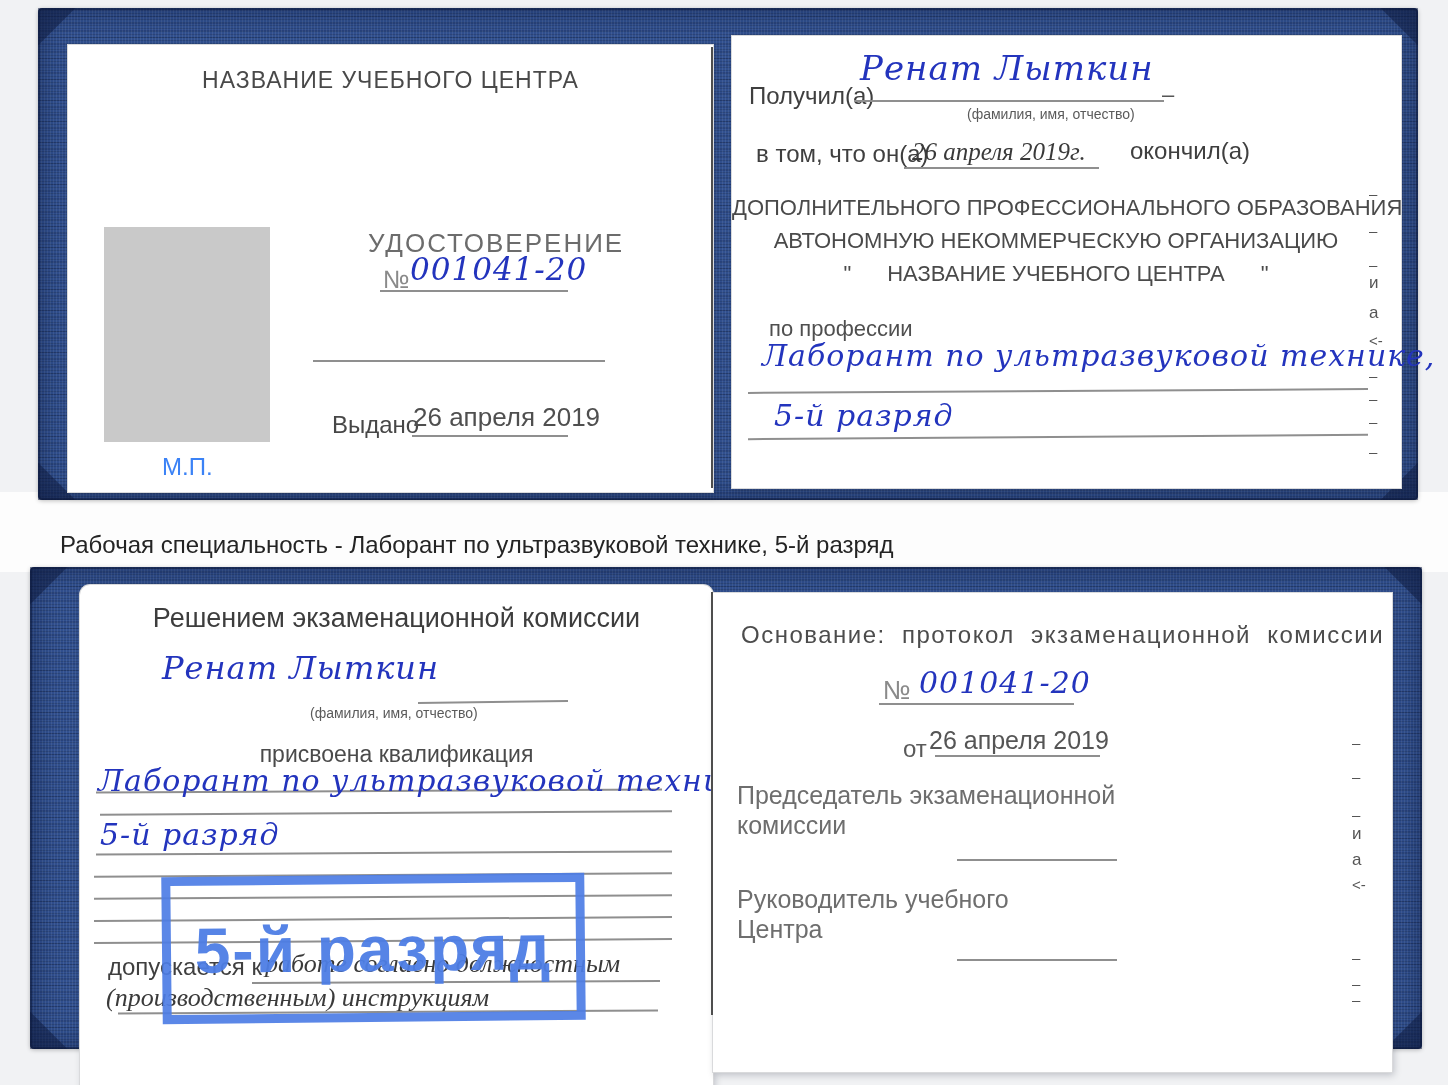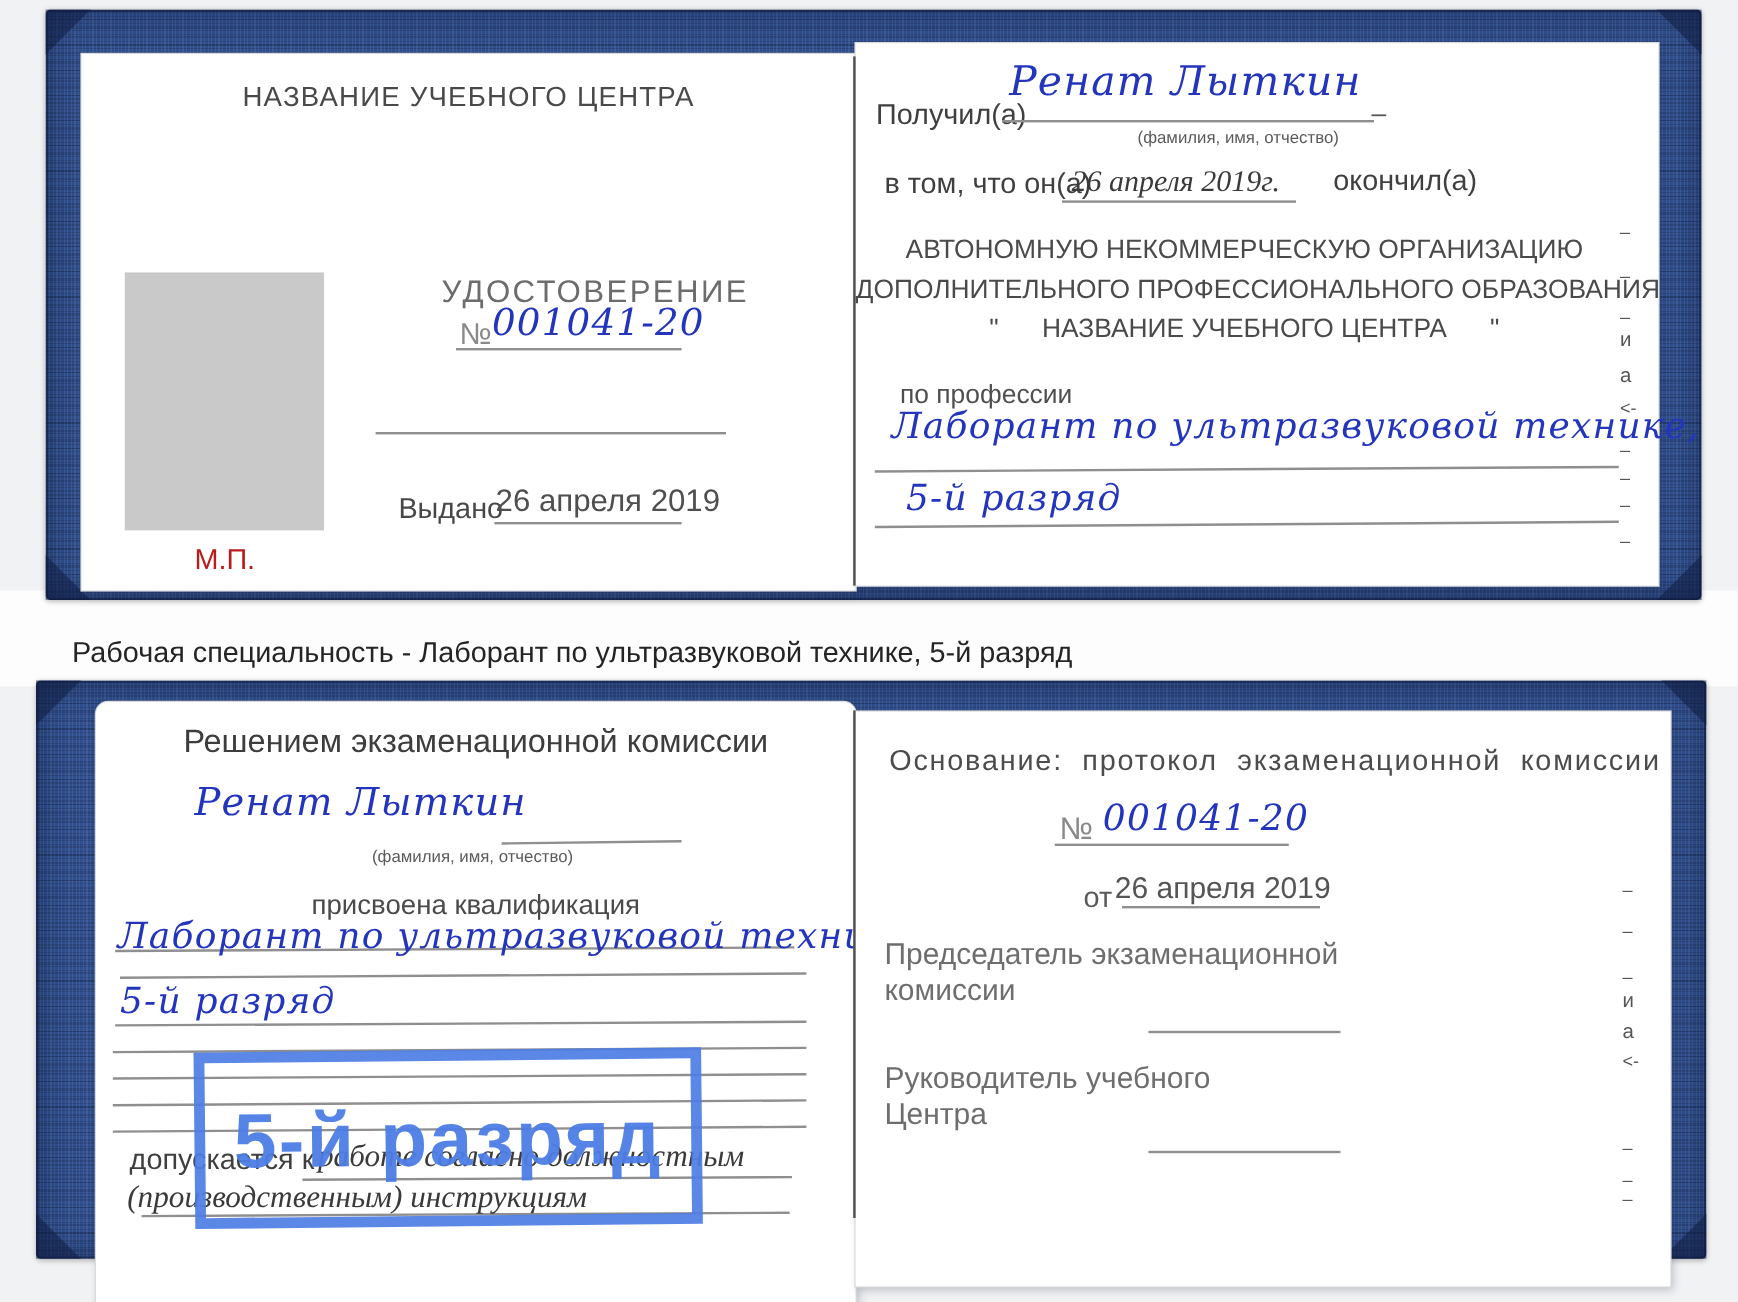--- a/index.html
+++ b/index.html
@@ -17,21 +17,21 @@
   .cover-top{left:38px;top:8px;width:1380px;height:492px;}
   .cover-bottom{left:30px;top:567px;width:1392px;height:482px;}
   .fold{position:absolute;width:54px;height:54px;pointer-events:none;}
   .fold.tl{left:0;top:0;background:linear-gradient(135deg,rgba(12,24,60,.5) 0 26px,rgba(0,0,0,0) 27px);}
   .fold.tr{right:0;top:0;background:linear-gradient(225deg,rgba(12,24,60,.5) 0 26px,rgba(0,0,0,0) 27px);}
   .fold.bl{left:0;bottom:0;background:linear-gradient(45deg,rgba(12,24,60,.5) 0 26px,rgba(0,0,0,0) 27px);}
   .fold.br{right:0;bottom:0;background:linear-gradient(315deg,rgba(12,24,60,.5) 0 26px,rgba(0,0,0,0) 27px);}
   .page{position:absolute;background:#fff;z-index:4;
         box-shadow:0 0 0 1px #d9dadc, 2px 3px 7px rgba(30,40,60,.25);}
   .page-a{left:68px;top:45px;width:645px;height:447px;}
-  .page-b{left:713px;top:36px;width:669px;height:452px;}
+  .page-b{left:732px;top:36px;width:669px;height:452px;}
   .page-c{left:80px;top:585px;width:633px;height:558px;border-radius:10px;}
   .page-d{left:713px;top:593px;width:679px;height:479px;}
   .spine{position:absolute;width:2px;background:#4e4e4e;z-index:5;}
   .spine-top{left:711px;top:47px;height:441px;}
   .spine-bottom{left:711px;top:592px;height:423px;}
   .abs{position:absolute;white-space:nowrap;}
   .t{color:#3f3f3f;}
   .tg{color:#6e6e6e;text-align:center;}
   .hint{font-size:14px;color:#5a5a5a;}
   .hw{font-family:"DejaVu Serif",serif;font-style:italic;color:#2334bd;letter-spacing:1px;}
@@ -70,21 +70,21 @@
   <div class="cover cover-top">
     <div class="fold tl"></div>
     <div class="fold tr"></div>
     <div class="fold bl"></div>
     <div class="fold br"></div>
   </div>
 
   <div class="page page-a">
     <div class="abs centered t" style="top:22px;font-size:23px;letter-spacing:1px;color:#494949;">НАЗВАНИЕ УЧЕБНОГО ЦЕНТРА</div>
     <div class="photo"></div>
-    <div class="abs" style="left:94px;top:408px;font-size:24px;color:#b91c1c;">М.П.</div>
+    <div class="abs" style="left:94px;top:408px;font-size:24px;color:#3b82f6;">М.П.</div>
     <div class="abs tg" style="left:300px;top:183px;font-size:26px;letter-spacing:2px;color:#6c6c6c;">УДОСТОВЕРЕНИЕ</div>
     <div class="abs" style="left:315px;top:220px;font-size:25px;color:#8a8a8a;">№</div>
     <div class="abs hw" style="left:342px;top:206px;font-size:31px;">001041-20</div>
     <div class="ln" style="left:312px;top:245px;width:188px;"></div>
     <div class="ln" style="left:245px;top:315px;width:292px;"></div>
     <div class="abs" style="left:264px;top:366px;font-size:24px;color:#474747;">Выдано</div>
     <div class="abs" style="left:345px;top:357px;font-size:26px;color:#4f4f4f;">26 апреля 2019</div>
     <div class="ln" style="left:344px;top:390px;width:156px;"></div>
   </div>
 
@@ -92,22 +92,22 @@
     <div class="abs t" style="left:17px;top:46px;font-size:24px;">Получил(а)</div>
     <div class="abs hw" style="left:128px;top:12px;font-size:34px;">Ренат Лыткин</div>
     <div class="ln" style="left:122px;top:64px;width:310px;"></div>
     <div class="abs hint" style="left:235px;top:70px;">(фамилия, имя, отчество)</div>
     <div class="abs" style="left:430px;top:46px;font-size:22px;color:#555;">–</div>
     <div class="abs t" style="left:24px;top:104px;font-size:24px;">в том, что он(а)</div>
     <div class="abs fill" style="left:180px;top:102px;font-size:25px;">26 апреля 2019г.</div>
     <div class="ln" style="left:172px;top:131px;width:195px;"></div>
     <div class="abs t" style="left:378px;top:101px;font-size:24px;margin-left:20px;">окончил(а)</div>
     <div class="orgblock">
+      <div>ДОПОЛНИТЕЛЬНОГО ПРОФЕССИОНАЛЬНОГО ОБРАЗОВАНИЯ</div>
       <div>АВТОНОМНУЮ НЕКОММЕРЧЕСКУЮ ОРГАНИЗАЦИЮ</div>
-      <div>ДОПОЛНИТЕЛЬНОГО ПРОФЕССИОНАЛЬНОГО ОБРАЗОВАНИЯ</div>
       <div>
         <span>"</span><span style="margin:0 36px;">НАЗВАНИЕ УЧЕБНОГО ЦЕНТРА</span><span>"</span>
       </div>
     </div>
     <div class="abs" style="left:37px;top:280px;font-size:22px;color:#4f4f4f;">по профессии</div>
     <div class="abs hw" style="left:30px;top:302px;font-size:30px;">Лаборант по ультразвуковой технике,</div>
     <div class="ln" style="left:16px;top:354px;width:620px;transform:rotate(-0.35deg);"></div>
     <div class="abs hw" style="left:42px;top:362px;font-size:30px;">5-й разряд</div>
     <div class="ln" style="left:16px;top:400px;width:620px;transform:rotate(-0.4deg);"></div>
     <div class="marks marks-b">

